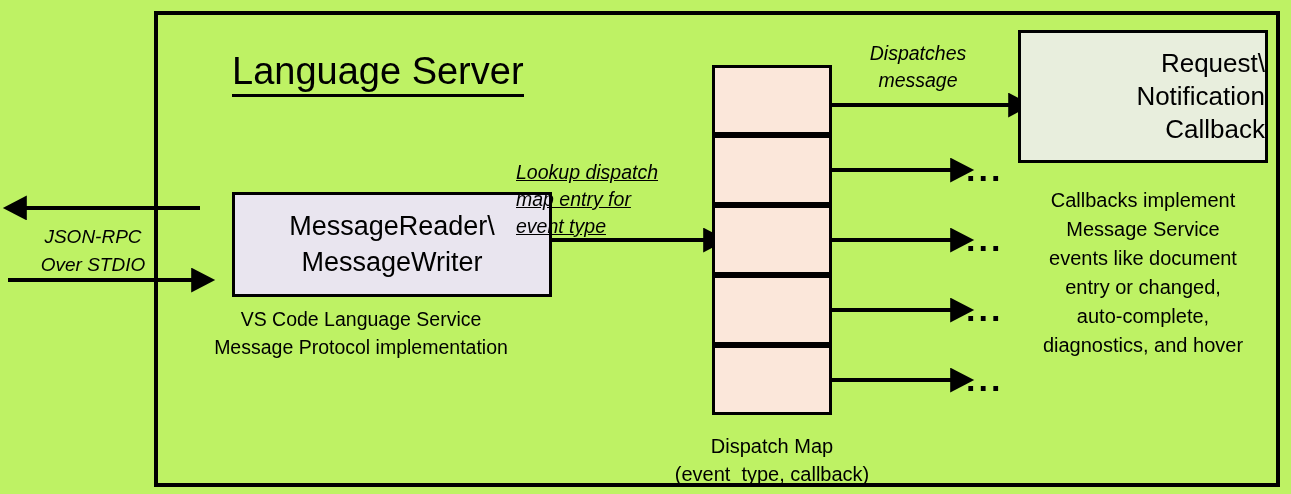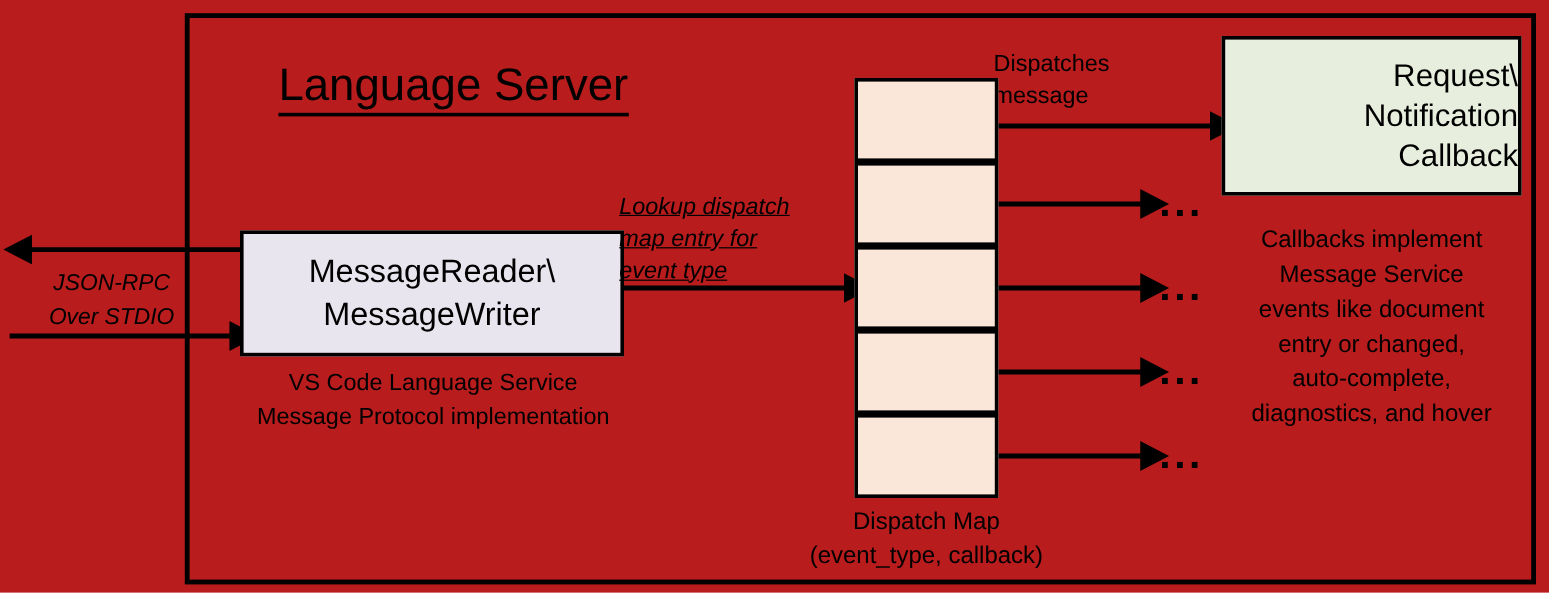--- a/index.html
+++ b/index.html
@@ -7,21 +7,21 @@
     padding: 0;
     background: #ffffff;
   }
   body {
     font-family: "Liberation Sans", sans-serif;
   }
   #canvas {
     position: relative;
     width: 1291px;
     height: 494px;
-    background: #b91c1c;
+    background: #bef264;
     overflow: hidden;
   }
   svg.layer {
     position: absolute;
     left: 0;
     top: 0;
     width: 1291px;
     height: 494px;
     overflow: visible;
   }
@@ -105,22 +105,23 @@
     line-height: 1.38;
     color: #000;
     text-decoration: underline;
   }
 
   
   .dispatch-msg-label {
     left: 828px;
     top: 40px;
     width: 180px;
-    text-align: left;
+    text-align: center;
     font-size: 19.5px;
+    font-style: italic;
     line-height: 1.38;
     color: #000;
   }
 
   
   .dmap {
     left: 712px;
     top: 65px;
     width: 120px;
     height: 350px;
@@ -129,21 +130,21 @@
     position: absolute;
     left: 0;
     width: 120px;
     height: 70px;
     background: #fbe7da;
     border: 3px solid #000000;
     box-sizing: border-box;
   }
   .dmap-caption {
     left: 650px;
-    top: 421px;
+    top: 432px;
     width: 244px;
     text-align: center;
     font-size: 20px;
     line-height: 1.42;
     color: #000;
   }
 
   
   .callback-box {
     left: 1018px;
@@ -219,21 +220,21 @@
 
   <div class="abs server-title">
     <span>Language Server</span>
   </div>
 
   <div class="abs jsonrpc-label">
     <div>JSON-RPC</div>
     <div>Over STDIO</div>
   </div>
 
-  <div class="abs reader-box" style="background: rgb(233, 229, 239);">
+  <div class="abs reader-box" style="background: rgb(233, 229, 239); margin-left: 32px;">
     <div>MessageReader\</div>
     <div>MessageWriter</div>
   </div>
   <div class="abs reader-caption">
     <div>VS Code Language Service</div>
     <div>Message Protocol implementation</div>
   </div>
 
   <div class="abs lookup-label">
     <div>Lookup dispatch</div>

